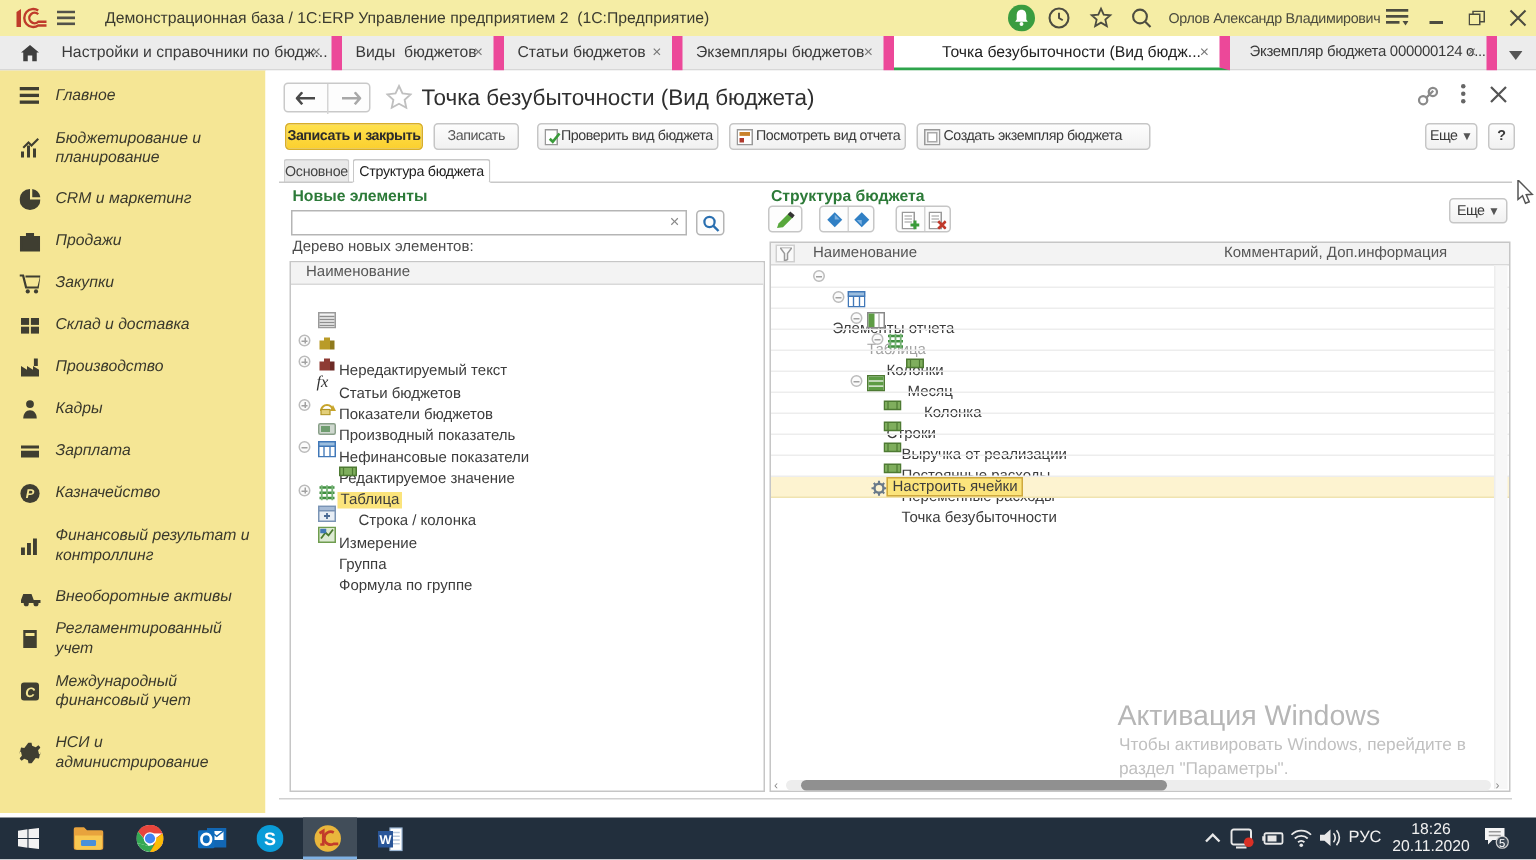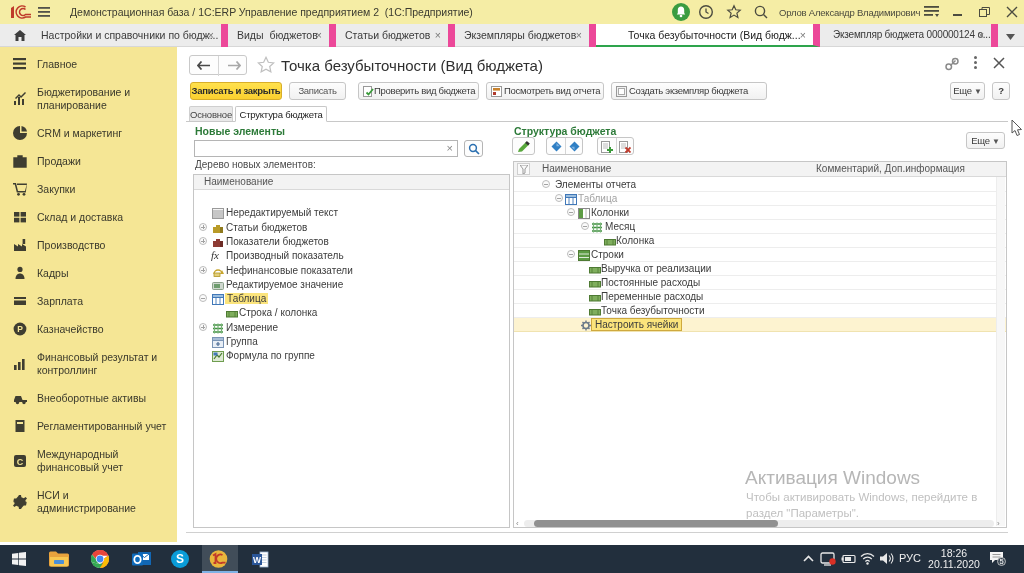--- a/index.html
+++ b/index.html
@@ -16,21 +16,21 @@
 
 #tabbar { left:0; top:24px; width:1024px; height:23px; background:#ececec;
   border-bottom:1px solid #d7d7d7; }
 .tab { position:absolute; top:0; height:23px; font-size:10.5px; color:#3a3a3a;
   padding:5px 8px 0 9px; border-right:7px solid #ec4899; white-space:nowrap; overflow:hidden; }
 .tab .x { position:absolute; right:7px; top:5px; color:#777; font-size:10.5px; }
 .tab.active { background:#fff; border-bottom:2px solid #2ea44c; color:#222; }
 
 
 #sidebar { left:0; top:47px; width:177px; height:495px; background:#f5e695; }
-.sbitem { position:absolute; left:0; width:177px; font-size:10.5px; color:#3a392c; line-height:13px; }
+.sbitem { position:absolute; left:0; width:177px; font-size:10.5px; color:#3a392c; line-height:13px;font-style:italic; }
 .sbitem .ic { position:absolute; left:13px; top:50%; transform:translateY(-50%); width:14px; height:14px; }
 .sbitem .tx { position:absolute; left:37px; top:50%; transform:translateY(-50%); width:132px; }
 
 
 #main { left:177px; top:47px; width:847px; height:497px; background:#fff; }
 
 .btn { position:absolute; height:18px; background:linear-gradient(#fdfdfd,#f1f1f1);
   border:1px solid #c6c6c6; border-radius:3px; font-size:9.5px; letter-spacing:-0.3px; color:#3a3a3a;
   text-align:center; line-height:16px; white-space:nowrap; overflow:hidden; }
 .btn.yellow { background:linear-gradient(#ffe14d,#fbd02f); border-color:#d8ae2a; font-weight:bold; color:#2b2b2b; }
@@ -39,21 +39,21 @@
 
 .treebox { position:absolute; border:1px solid #c6c6c6; background:#fff; }
 .thead { position:absolute; left:0; top:0; right:0; height:15px; background:#f3f3f3;
   border-bottom:1px solid #d9d9d9; font-size:10px; color:#555; }
 .trow { position:absolute; left:0; right:0; height:14px; font-size:10px; color:#3c3c3c; white-space:nowrap; }
 .exp { position:absolute; width:8px; height:8px; border:1px solid #bcbcbc; border-radius:50%;
   background:#fbfbfb; }
 .exp:before { content:""; position:absolute; left:1px; right:1px; top:2.5px; height:1px; background:#a2a2a2; }
 .exp.plus:after { content:""; position:absolute; left:2.5px; top:1px; bottom:1px; width:1px; background:#a2a2a2; }
 .ti { position:absolute; width:12px; height:11px; }
-.tx11 { position:absolute; font-size:10px; }
+.tx11 { position:absolute; font-size:10px;margin-top:35px; }
 .rsep { border-bottom:1px solid #ededed; }
 
 
 #taskbar { left:0; top:545px; width:1024px; height:28px; background:#222f3d; }
 </style>
 </head>
 <body>
 <div id="stage">
 
 <div id="titlebar" class="abs">

